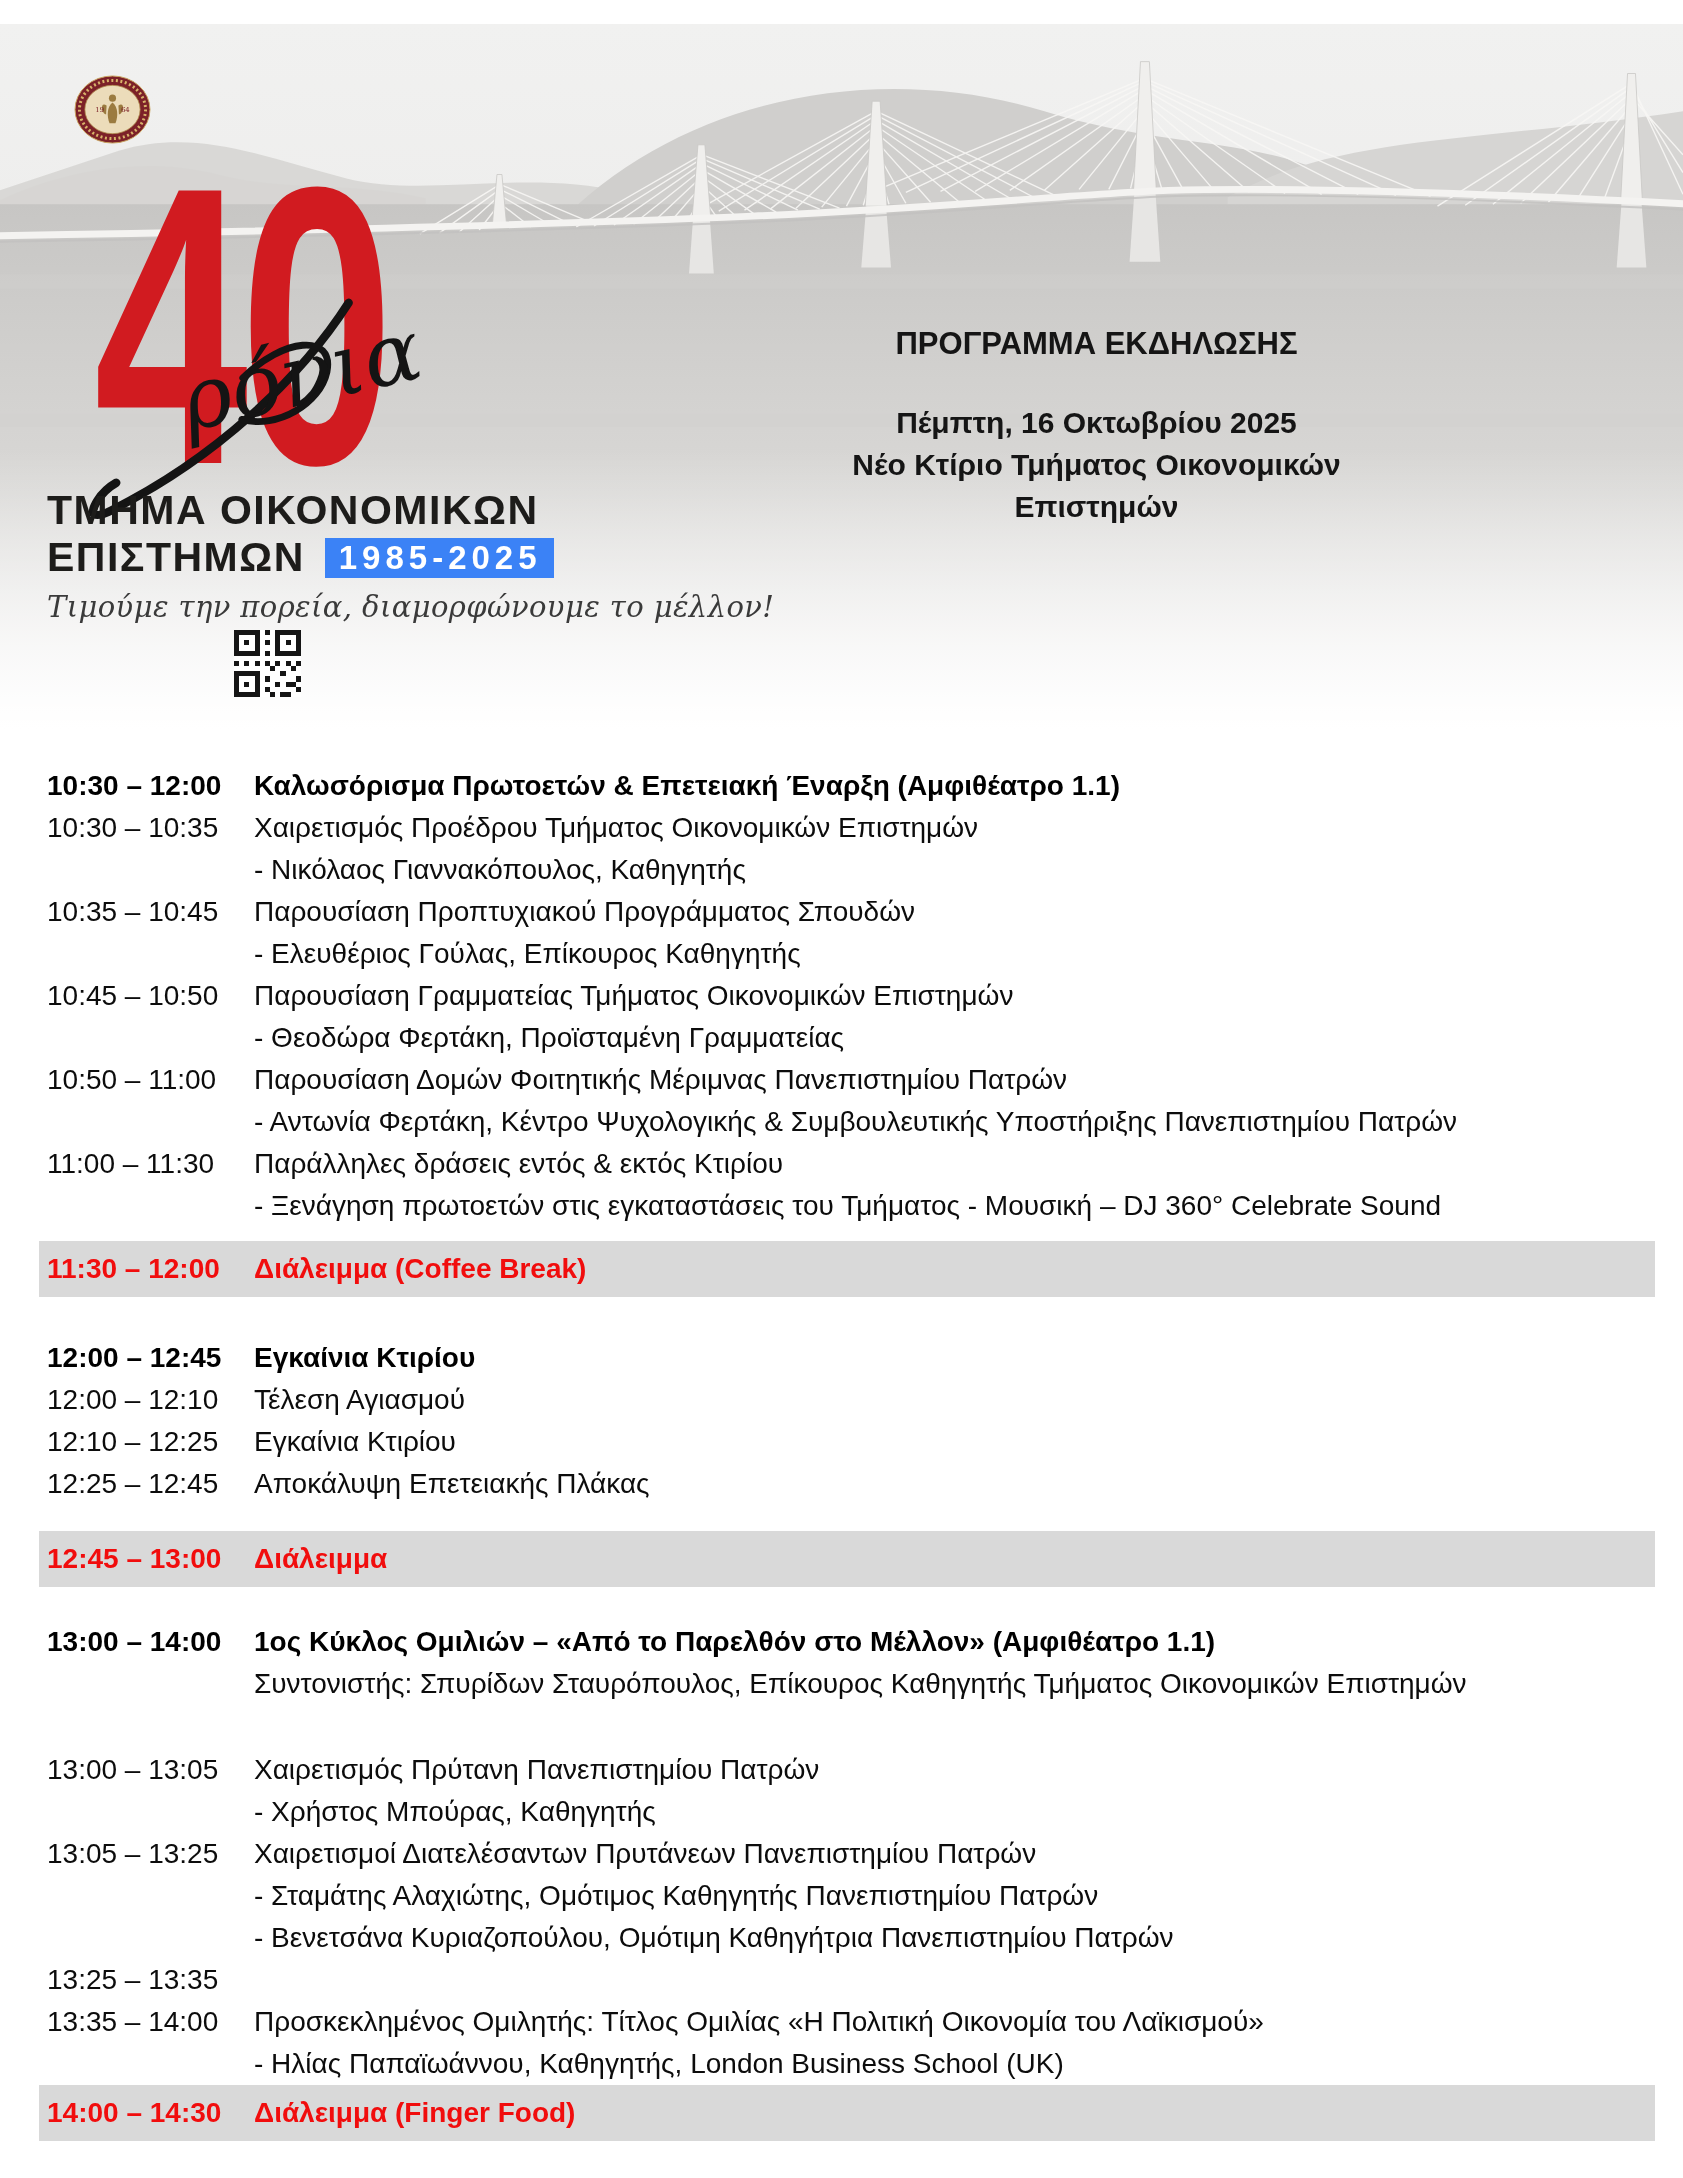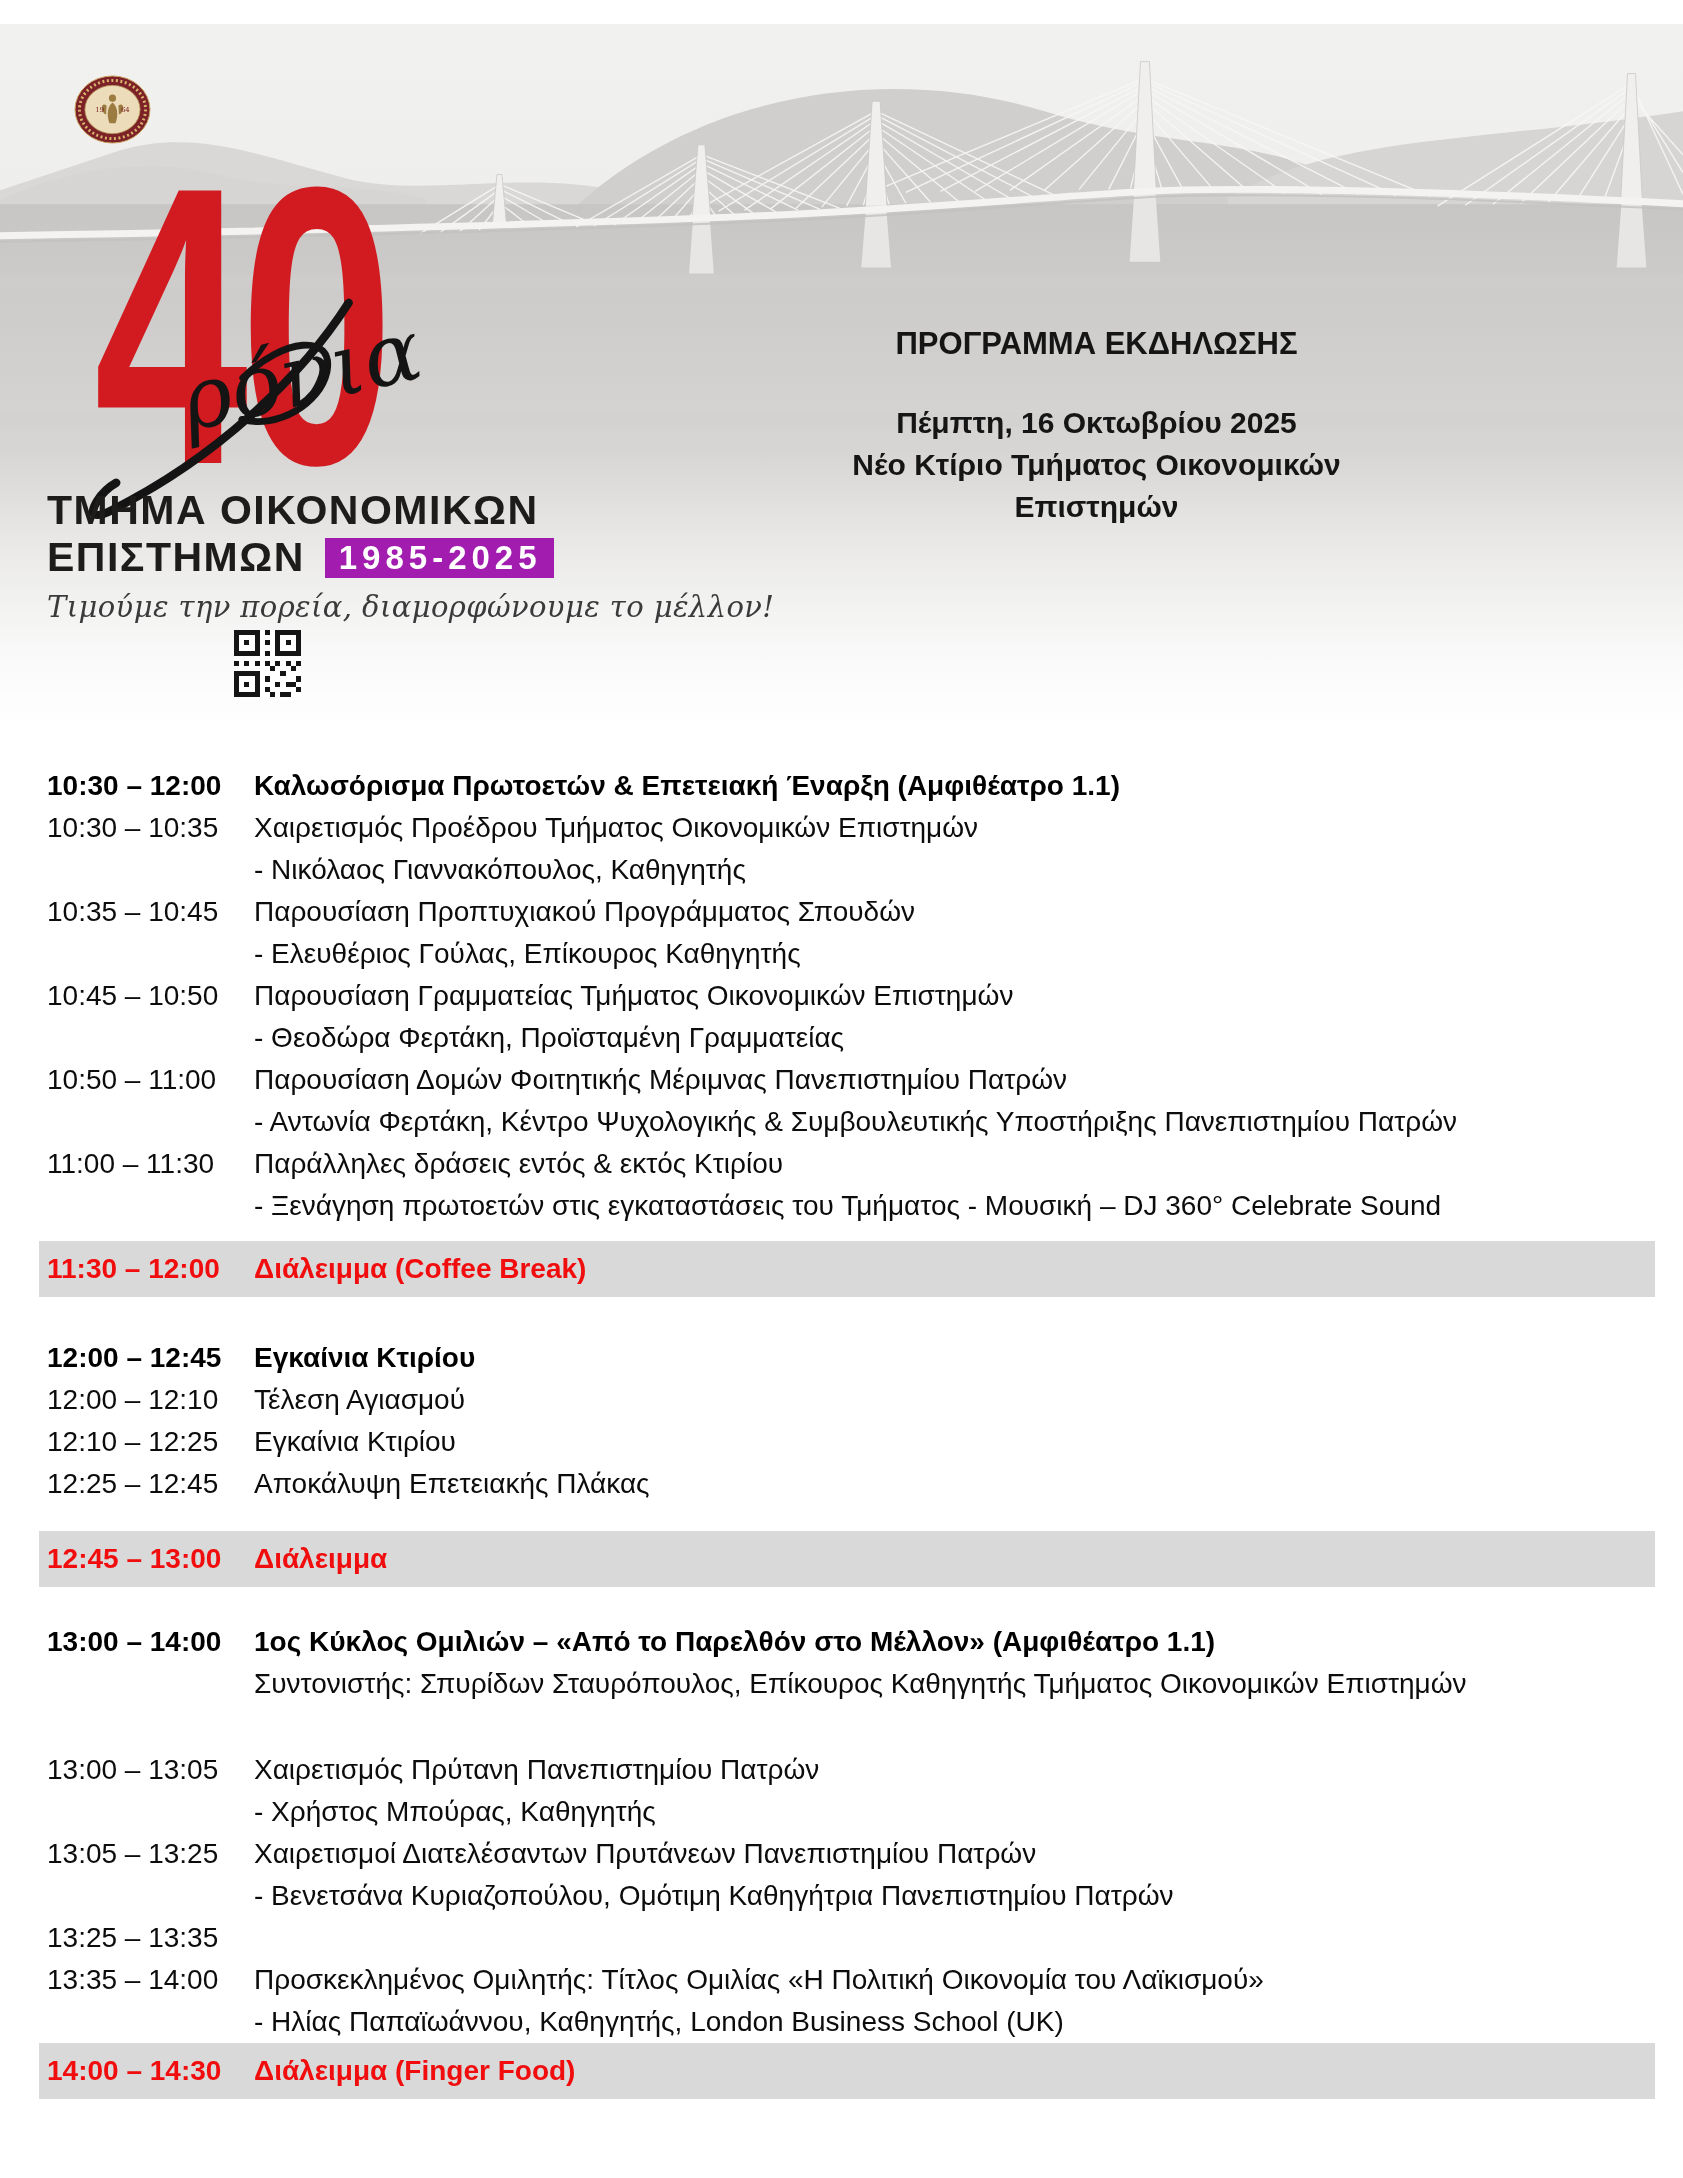--- a/index.html
+++ b/index.html
@@ -21,21 +21,21 @@
     font-size:396px;line-height:1;font-weight:800;color:#d11b20;
     letter-spacing:-12px;transform:scaleX(0.70);transform-origin:left top;
     font-family:"Liberation Sans",sans-serif;white-space:nowrap;
   }
   .script-overlay{position:absolute;left:40px;top:257px;width:465px;height:267px;}
 
   .dept{position:absolute;left:47px;top:463px;line-height:47px;
         font-weight:800;font-size:41px;letter-spacing:1.5px;color:#1d1c1a;white-space:nowrap;}
   .dept-line2{display:flex;align-items:center;}
   .years-badge{
-    display:inline-block;margin-left:20px;background:#a21caf;color:#fff;
+    display:inline-block;margin-left:20px;background:#3b82f6;color:#fff;
     font-size:33px;font-weight:700;letter-spacing:5px;line-height:38px;
     padding:1px 12px 1px 14px;
   }
   .tagline{position:absolute;left:47px;top:566px;
     font-family:"DejaVu Serif",serif;font-style:italic;font-size:29px;color:#3a3a3a;
     letter-spacing:0.4px;white-space:nowrap;}
   .qr{position:absolute;left:234px;top:606px;width:67px;height:67px;}
 
   .event-block{position:absolute;left:770px;top:302px;width:653px;text-align:center;
     font-weight:700;color:#151515;}
@@ -316,20 +316,21 @@
       <div>
         <div class="title">Χαιρετισμός Πρύτανη Πανεπιστημίου Πατρών</div>
         <div class="detail">- Χρήστος Μπούρας, Καθηγητής</div>
       </div>
     </div>
 
     <div class="row">
       <div class="time">13:05 – 13:25</div>
       <div>
         <div class="title">Χαιρετισμοί Διατελέσαντων Πρυτάνεων Πανεπιστημίου Πατρών</div>
+        <div class="detail">- Σταμάτης Αλαχιώτης, Ομότιμος Καθηγητής Πανεπιστημίου Πατρών</div>
         <div class="detail">- Βενετσάνα Κυριαζοπούλου, Ομότιμη Καθηγήτρια Πανεπιστημίου Πατρών</div>
       </div>
     </div>
 
     <div class="row">
       <div class="time">13:25 – 13:35</div>
     </div>
 
     <div class="row">
       <div class="time">13:35 – 14:00</div>

